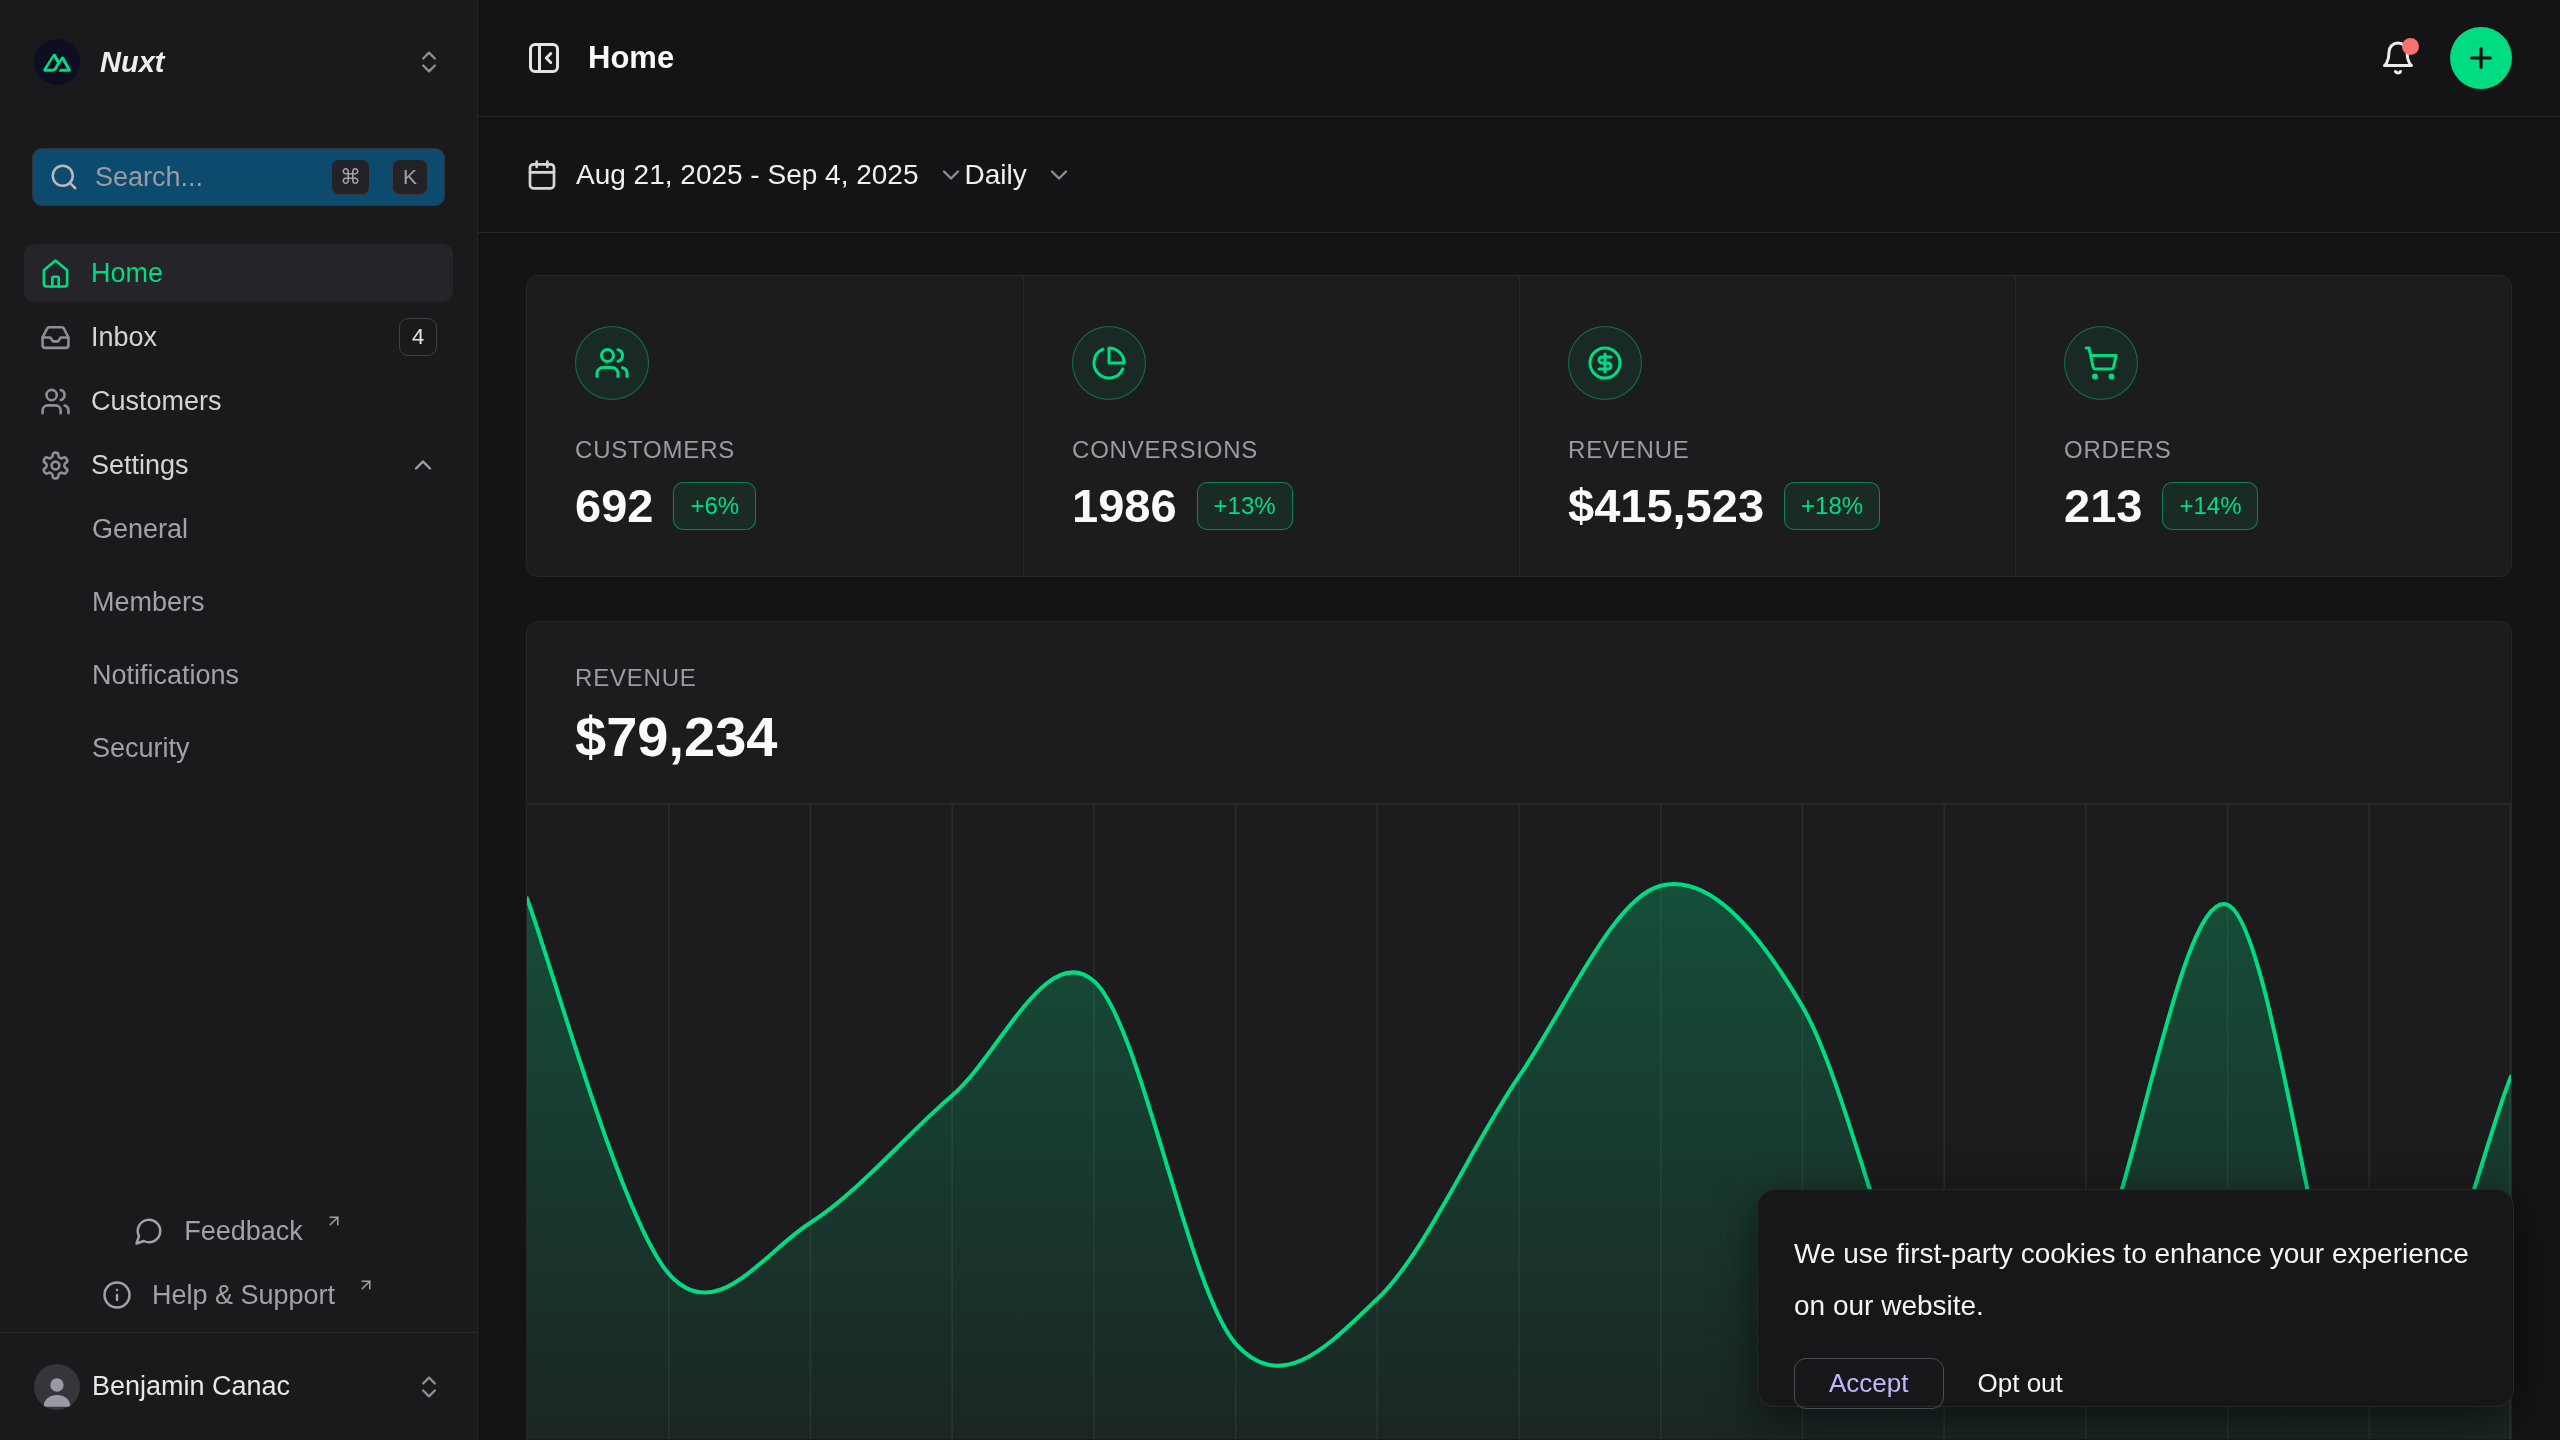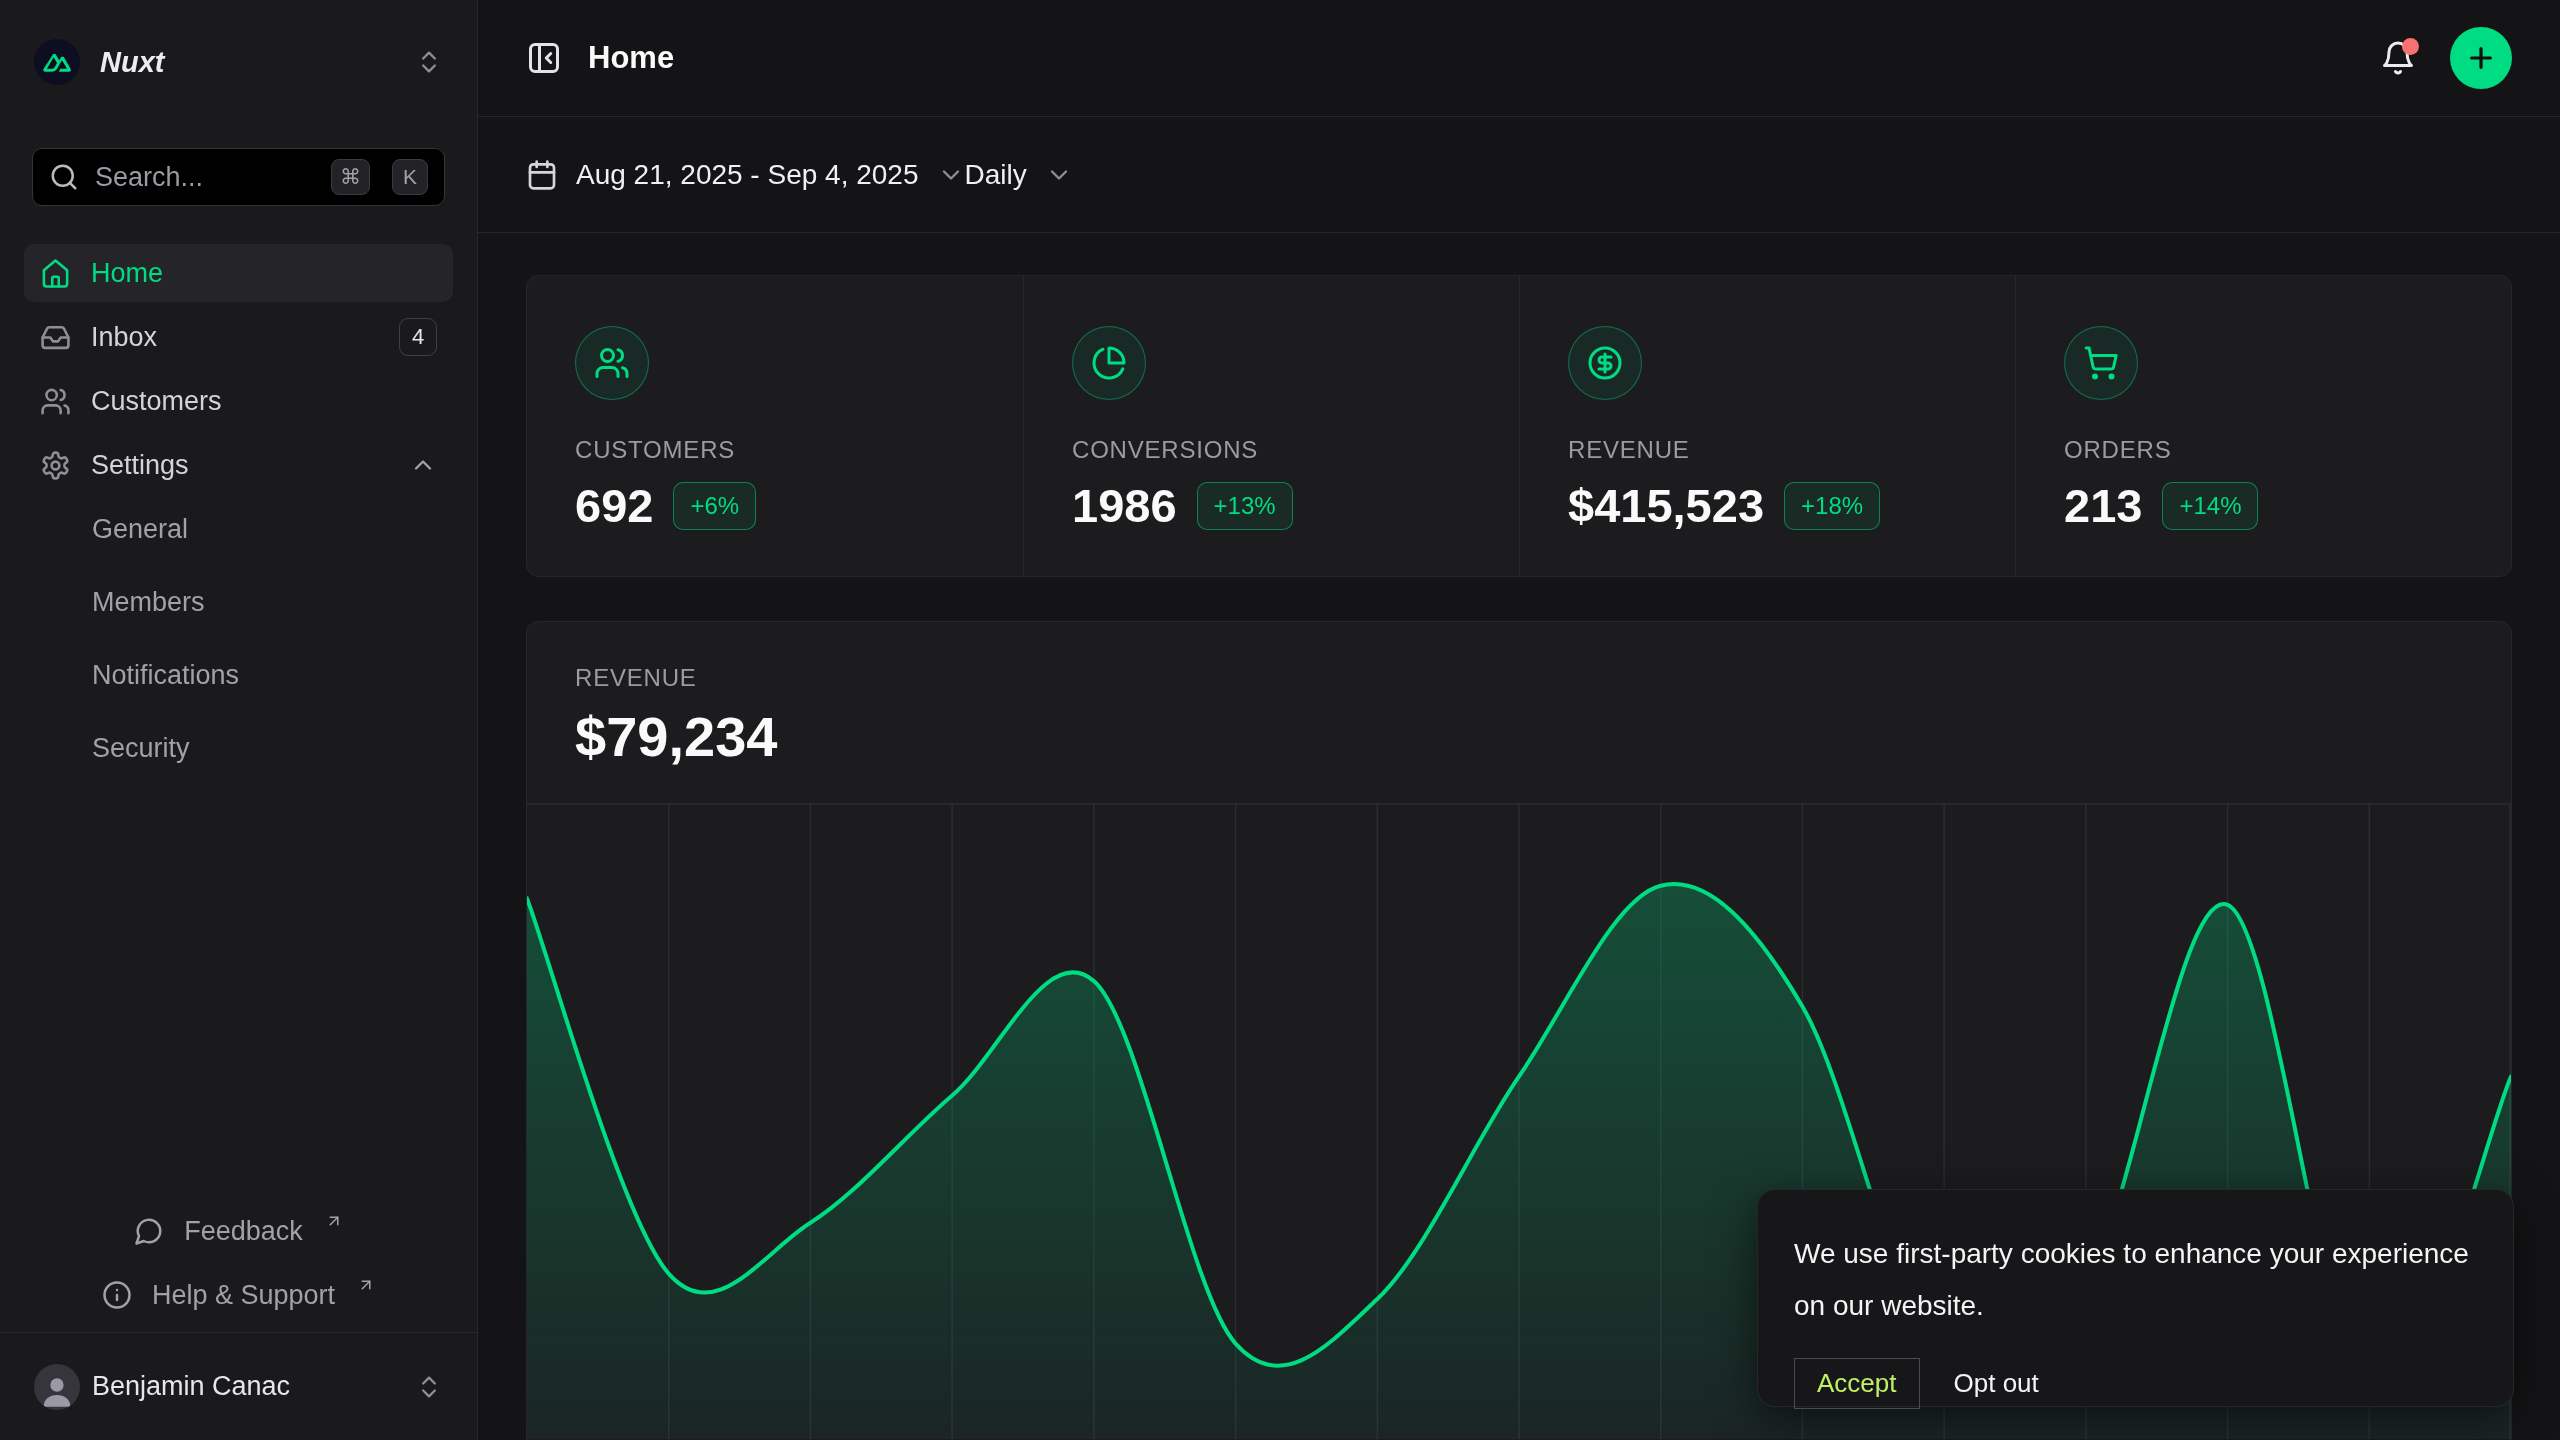--- a/index.html
+++ b/index.html
@@ -40,21 +40,21 @@
   }
   .brand-logo{
     width:46px;height:46px;border-radius:50%;background:#0d0e22;
     display:flex;align-items:center;justify-content:center;
   }
   .brand-name{font-size:29px;font-weight:600;color:#ededf0;font-style:italic;}
   .brand-caret{margin-left:auto;color:var(--txt-faint);}
 
   .searchbar{
     margin:52px 32px 0;height:58px;border-radius:10px;
-    background:#000000;border:1px solid #34343b;
+    background:#0c4a6e;border:1px solid #34343b;
     display:flex;align-items:center;gap:16px;padding:0 16px;cursor:text;
   }
   .searchbar .placeholder{font-size:27px;color:#9b9ba4;flex:1;}
   .kbd{
     min-width:36px;height:36px;padding:0 8px;border-radius:8px;
     border:1px solid #3a3a41;background:#232327;
     display:flex;align-items:center;justify-content:center;
     font-size:21px;color:var(--txt-muted);
   }
   .kbd + .kbd{margin-left:6px;}
@@ -154,22 +154,22 @@
   
   .cookie-banner{
     position:absolute;left:1757px;top:1189px;width:757px;height:218px;z-index:10;
     background:#17171a;border:1px solid rgba(255,255,255,0.07);border-radius:18px;
     box-shadow:0 12px 44px rgba(0,0,0,0.55);
     padding:38px 36px;
   }
   .cookie-text{font-size:28px;line-height:52px;color:#f4f4f5;}
   .cookie-actions{margin-top:26px;display:flex;align-items:center;gap:34px;}
   .accept-btn{
-    background:none;border:1px solid #4b4b53;border-radius:0;cursor:pointer;
-    padding:9px 22px;font-size:26px;color:#bef264;font-family:inherit;
+    background:none;border:1px solid #4b4b53;border-radius:12px;cursor:pointer;
+    padding:9px 34px;font-size:26px;color:#c4b5fd;font-family:inherit;
   }
   .optout-btn{background:none;border:none;cursor:pointer;font-size:26px;color:#f4f4f5;font-family:inherit;padding:9px 0;}
 </style>
 </head>
 <body>
 
 <aside class="sidebar">
 
   <div class="brand-row">
     <span class="brand-logo">

